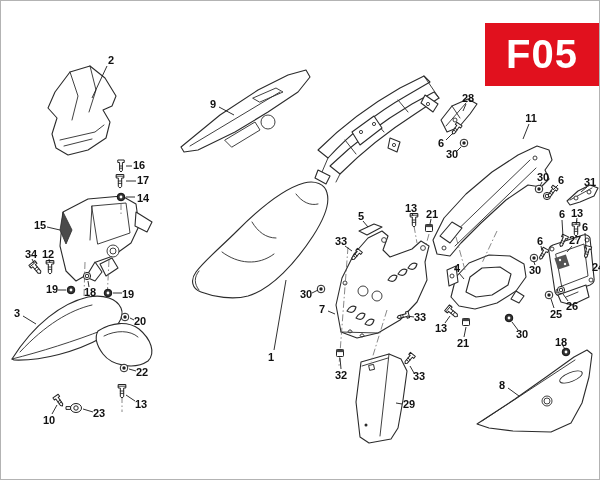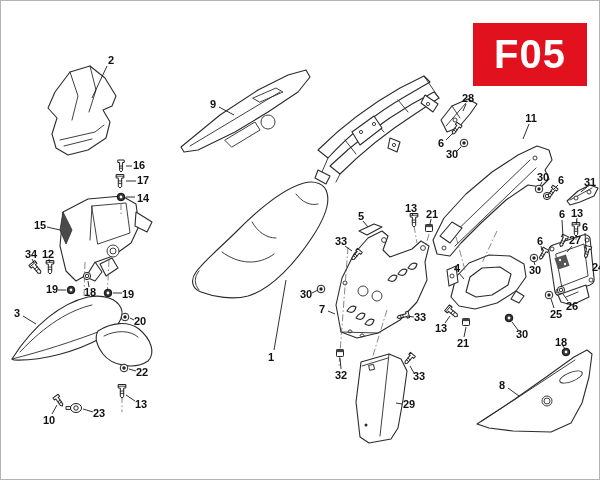--- a/index.html
+++ b/index.html
@@ -317,16 +317,16 @@
         <text x="341" y="245" class="callout">33</text>
         <line x1="414" y1="317" x2="407" y2="316" class="leader"></line>
         <text x="420" y="321" class="callout">33</text>
         <line x1="414" y1="373" x2="410" y2="366" class="leader"></line>
         <text x="419" y="380" class="callout">33</text>
         <line x1="32" y1="259" x2="34" y2="263" class="leader"></line>
         <text x="31" y="258" class="callout">34</text>
       </g>
   </svg>
 
-  <div class="badge" style="background: rgb(225, 17, 30); color: rgb(255, 255, 255);">
+  <div class="badge" style="background: rgb(225, 17, 30); color: rgb(255, 255, 255); margin-left: 12px;">
     <span>F05</span>
   </div>
 </div>
 
 </body></html>

